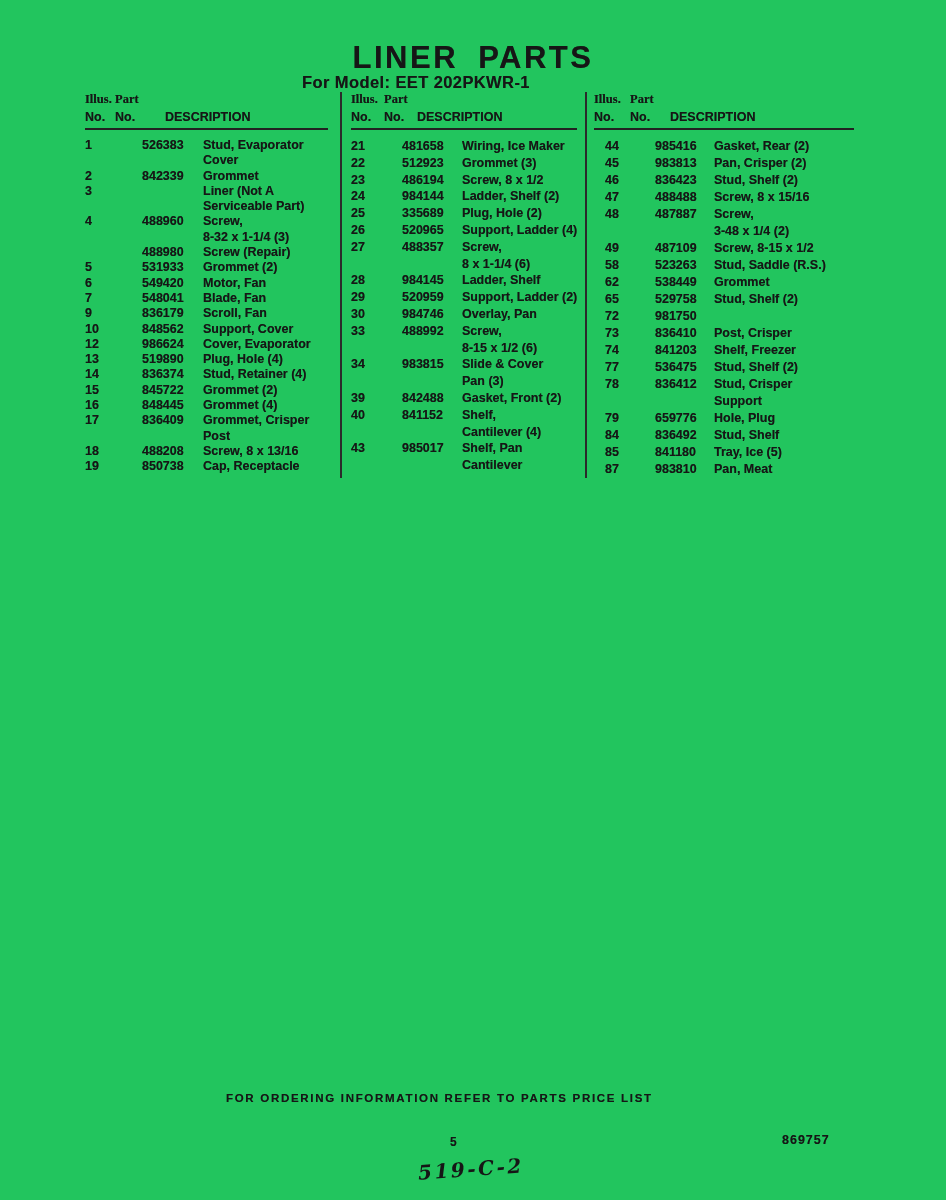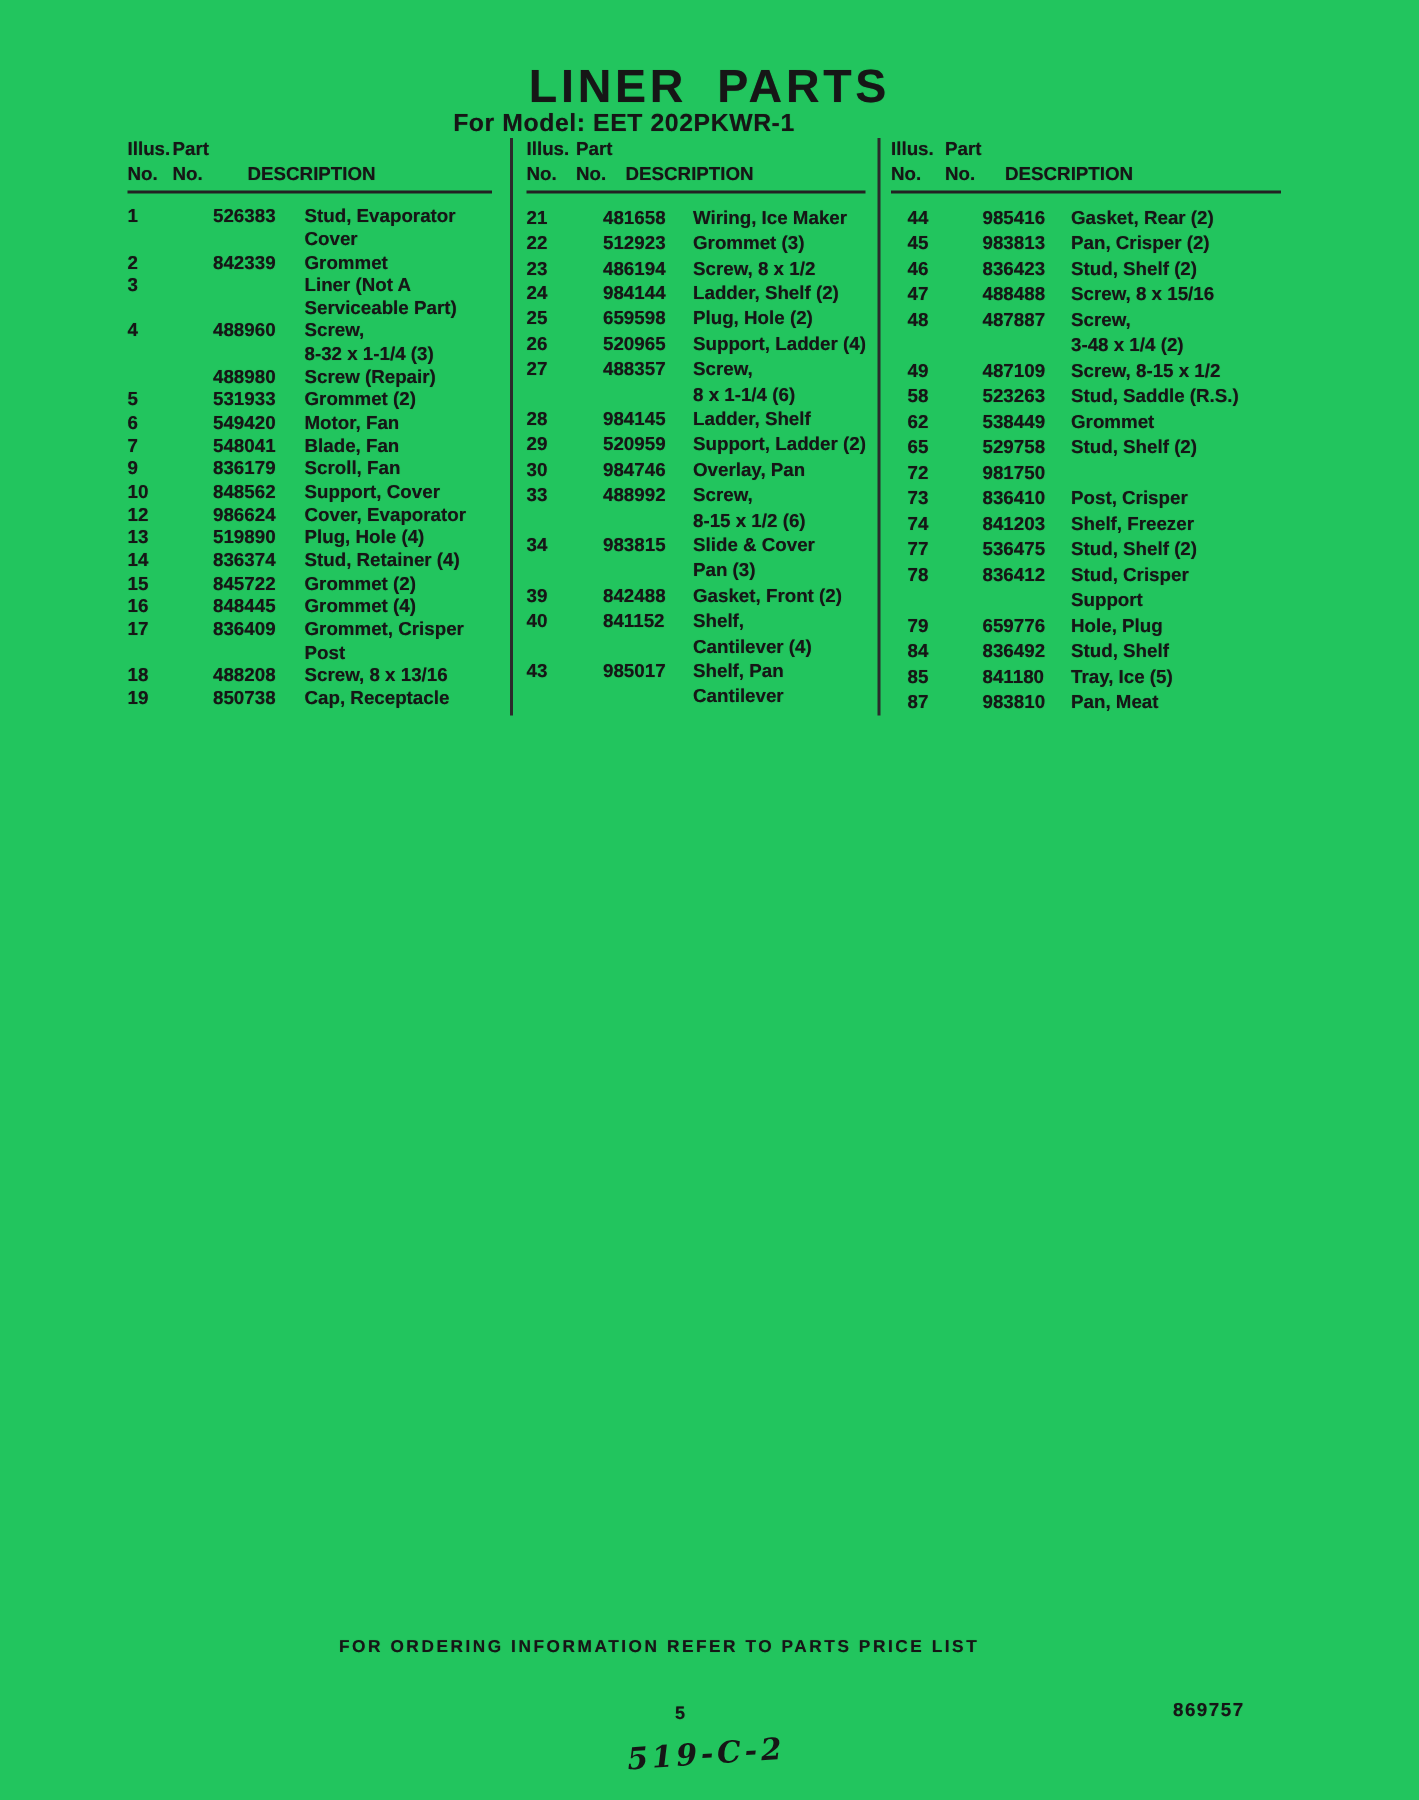--- a/index.html
+++ b/index.html
@@ -23,21 +23,21 @@
   }
   .tables{
     position:absolute;top:92px;left:80px;width:786px;
     display:flex;align-items:stretch;
   }
   .pcol{box-sizing:border-box;font-weight:bold;}
   .pcol1{width:260px;padding-left:5px;}
   .pcol2{width:247px;padding-left:9px;border-left:2px solid #2b2b2b;border-right:2px solid #2b2b2b;}
   .pcol3{width:279px;padding-left:7px;}
   .phead{font-size:12.5px;border-bottom:2px solid #222;padding-bottom:4px;}
-  .phead-top{display:grid;}
+  .phead-top{display:grid;font-family:Liberation Serif, serif;}
   .pcol1 .phead-top{grid-template-columns:30px 1fr;}
   .pcol2 .phead-top{grid-template-columns:33px 1fr;}
   .pcol3 .phead-top{grid-template-columns:36px 1fr;}
   .phead-bot{display:grid;padding-top:3px;}
   .pcol1 .phead-bot{grid-template-columns:30px 50px 1fr;}
   .pcol2 .phead-bot{grid-template-columns:33px 33px 1fr;}
   .pcol3 .phead-bot{grid-template-columns:36px 40px 1fr;}
   .pcol1 .phead{margin-right:12px;}
   .pcol2 .phead{margin-right:8px;}
   .pcol3 .phead{margin-right:12px;}
@@ -253,21 +253,21 @@
           </div>
           <div class="prow">
             <span class="c-illus">24</span>
             <span class="c-part">984144</span>
             <span class="c-desc">
               <div class="dline">Ladder, Shelf (2)</div>
             </span>
           </div>
           <div class="prow">
             <span class="c-illus">25</span>
-            <span class="c-part">659598</span>
+            <span class="c-part">335689</span>
             <span class="c-desc">
               <div class="dline">Plug, Hole (2)</div>
             </span>
           </div>
           <div class="prow">
             <span class="c-illus">26</span>
             <span class="c-part">520965</span>
             <span class="c-desc">
               <div class="dline">Support, Ladder (4)</div>
             </span>

